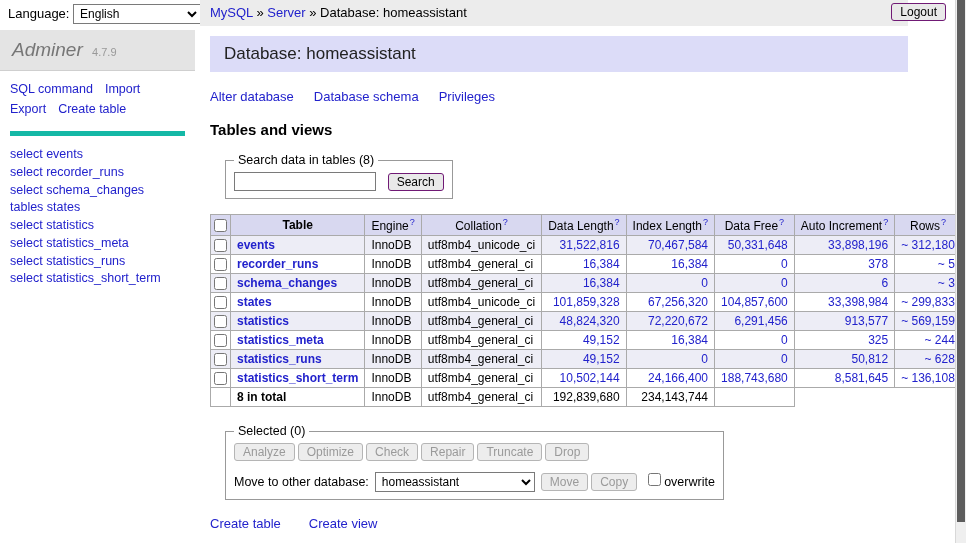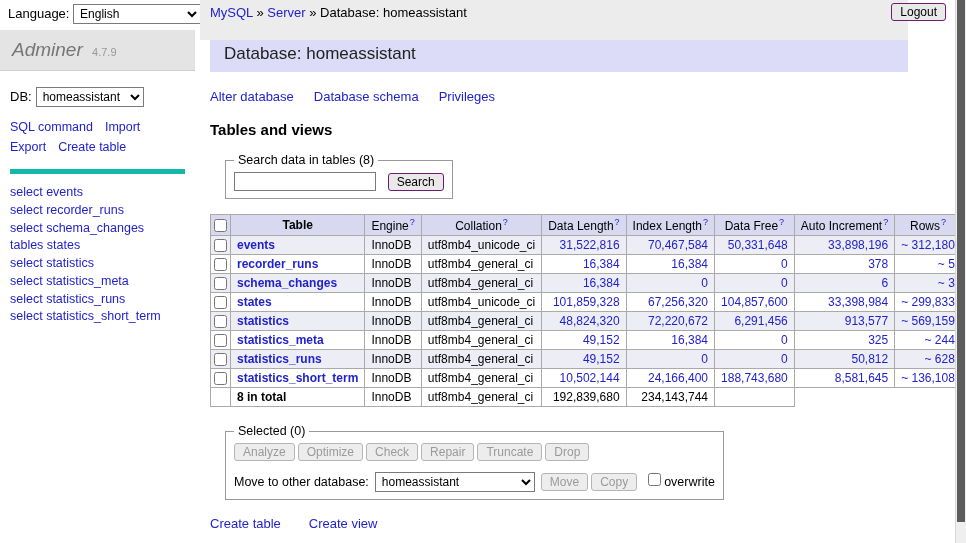--- a/index.html
+++ b/index.html
@@ -21,21 +21,21 @@
     font-family:inherit;font-size:12px;padding:1px 8px;background:#e9e9e9;
     border:1px solid #701a75;border-radius:3px;color:#000;
   }
   button:disabled{color:#9a9a9a;border-color:#b5b5b5;background:#ededed;}
   select,input[type=text]{font-family:inherit;font-size:12px;border:1px solid #7a7a7a;background:#fff;padding:1px 2px;}
 
   
   .top-row{position:relative;height:26px;}
   .lang{position:absolute;left:8px;top:4px;}
   .lang select{width:128px;}
-  .breadcrumb{position:absolute;left:200px;right:58px;top:0;height:40px;background:var(--breadcrumb-bg);padding:5px 10px;white-space:nowrap;}
+  .breadcrumb{position:absolute;left:200px;right:58px;top:0;height:26px;background:var(--breadcrumb-bg);padding:5px 10px;white-space:nowrap;}
   .logout{position:absolute;right:20px;top:3px;}
 
   
   .sidebar{position:absolute;left:0;top:26px;width:195px;}
   .sidebar h1{margin:4px 0 0;padding:9px 12px;background:var(--sidebar-header-bg);border-bottom:1px solid #cfcfcf;
     font-size:19px;font-weight:normal;font-style:italic;color:#767676;}
   .sidebar h1 .version{font-size:11px;font-style:normal;color:#999;margin-left:4px;}
   .db-row{margin:16px 10px 10px;}
   .db-row select{width:108px;margin-left:4px;}
   .side-links{margin:8px 10px 0;padding-bottom:12px;border-bottom:5px solid #14b8a6;line-height:1.6;font-size:12.5px;}
@@ -94,23 +94,20 @@
   </span>
   <div class="breadcrumb"><a href="#">MySQL</a> » <a href="#">Server</a> » <span>Database: homeassistant</span></div>
   <button class="logout">Logout</button>
 </div>
 
 <div class="sidebar">
   <h1>
     <span class="app-name">Adminer</span>
     <span class="version">4.7.9</span>
   </h1>
-  <div class="db-row">
-    <label>DB:</label><select><option>homeassistant</option></select>
-  </div>
   <p class="side-links" id="side-links"><a href="#">SQL command</a><a href="#">Import</a><br><a href="#">Export</a><a href="#">Create table</a></p>
   <ul class="table-links" id="table-links">
       <li><a href="#">select events</a></li>
       <li><a href="#">select recorder_runs</a></li>
       <li><a href="#">select schema_changes</a></li>
       <li><a href="#">tables states</a></li>
       <li><a href="#">select statistics</a></li>
       <li><a href="#">select statistics_meta</a></li>
       <li><a href="#">select statistics_runs</a></li>
       <li><a href="#">select statistics_short_term</a></li>

